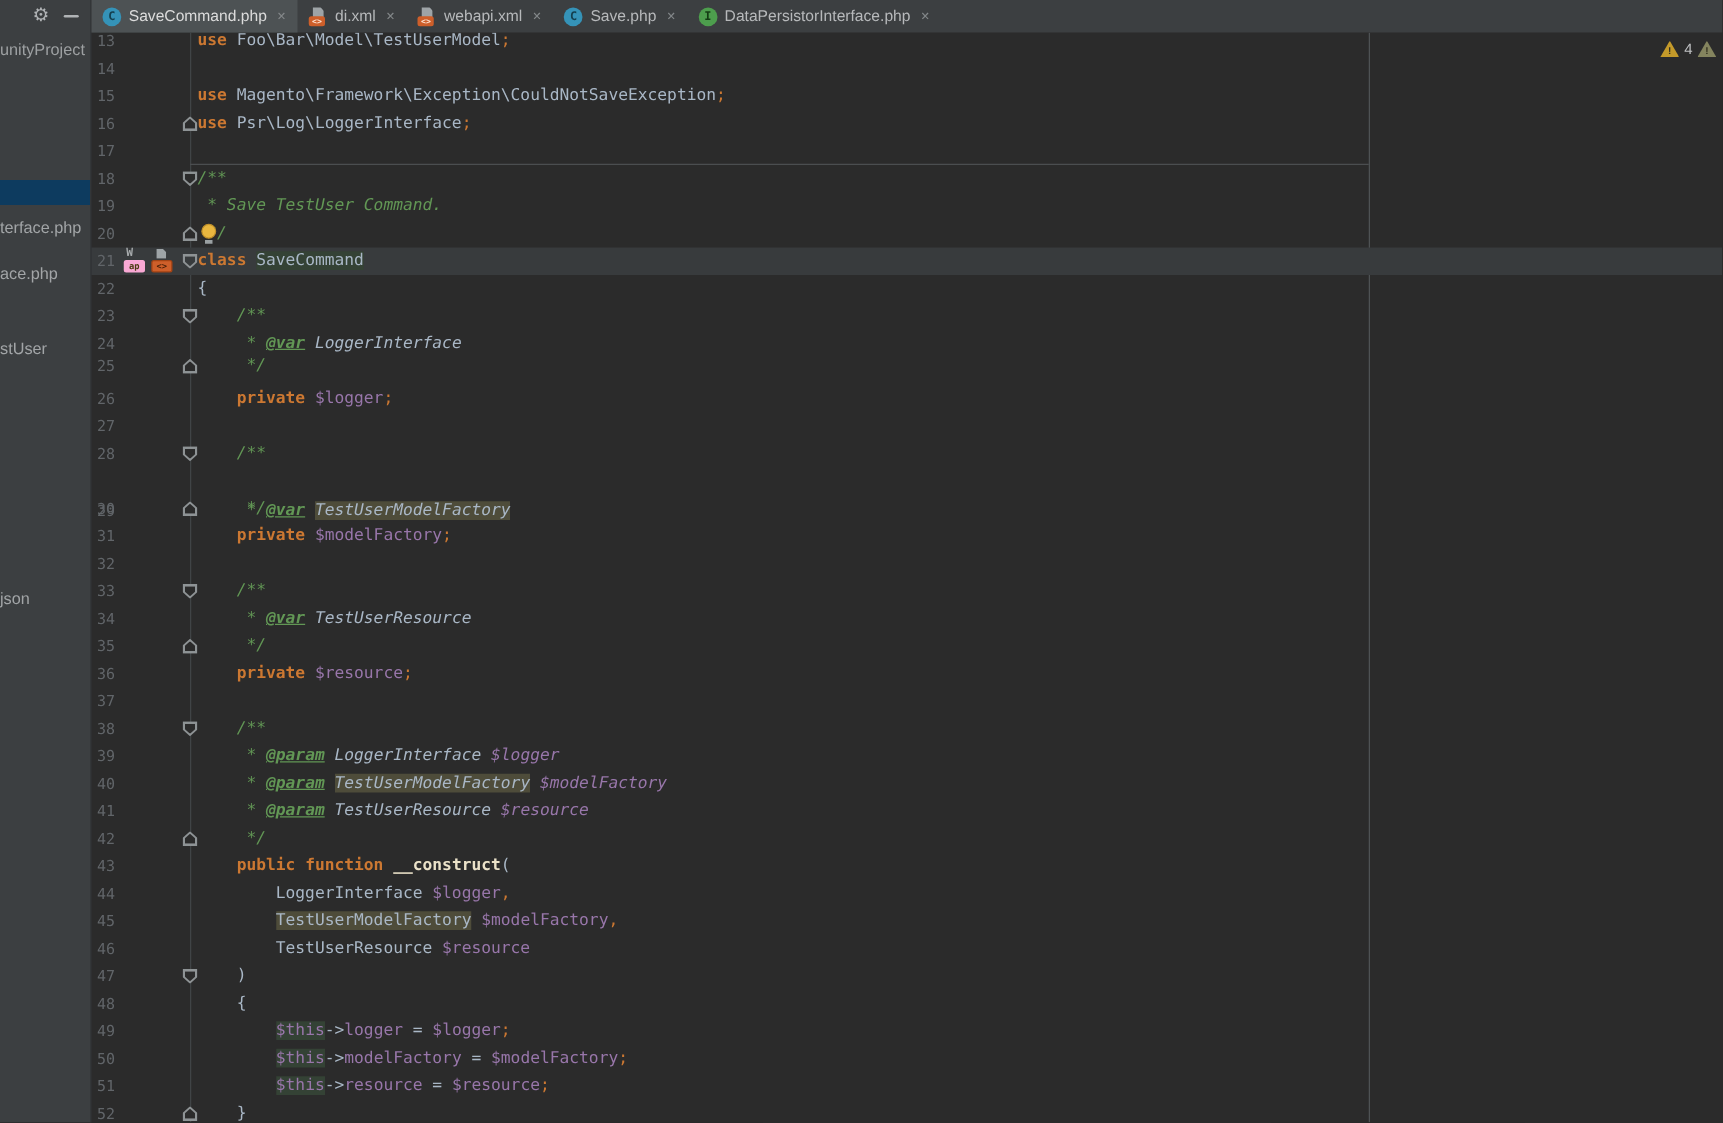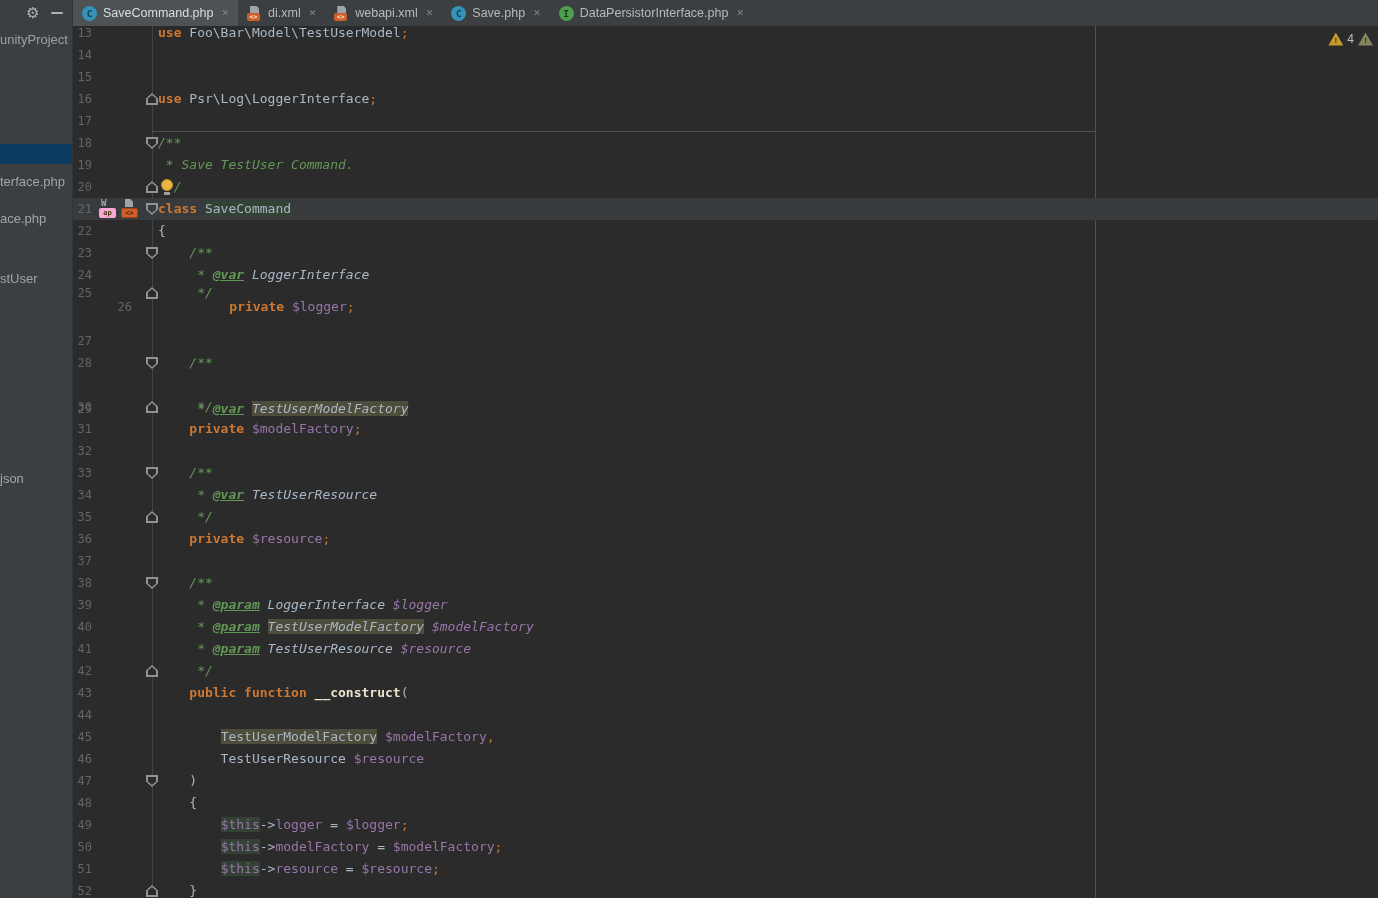--- a/index.html
+++ b/index.html
@@ -164,20 +164,21 @@
   <div class="scroll" id="scroll">
       <div class="row" style="top: 0px;">
         <span class="lnum">13</span>
         <span class="code"><span class="kw">use</span><span class="txt"> Foo\Bar\Model\TestUserModel</span><span class="semi">;</span></span>
       </div>
       <div class="row" style="top: 22px;">
         <span class="lnum">14</span>
       </div>
       <div class="row" style="top: 44px;">
         <span class="lnum">15</span>
+        <span class="code"><span class="kw">use</span><span class="txt"> Magento\Framework\Exception\CouldNotSaveException</span><span class="semi">;</span></span>
       </div>
       <div class="row" style="top: 66px;">
         <span class="lnum">16</span>
         <span class="fold up">
           <i></i>
           <b></b>
         </span>
         <span class="code"><span class="kw">use</span><span class="txt"> Psr\Log\LoggerInterface</span><span class="semi">;</span></span>
       </div>
       <div class="row" style="top: 88px;">
@@ -243,21 +244,21 @@
         <span class="code"><span class="doc">     * </span><span class="dtag">@var</span><span class="doc"> </span><span class="dtyp">LoggerInterface</span></span>
       </div>
       <div class="row" style="top: 260px;">
         <span class="lnum">25</span>
         <span class="fold up">
           <i></i>
           <b></b>
         </span>
         <span class="code"><span class="doc">     */</span></span>
       </div>
-      <div class="row" style="top: 274px; margin-left: 40px;">
+      <div class="row" style="top: 286px;">
         <span class="lnum">26</span>
         <span class="code"><span class="txt">    </span><span class="kw">private</span><span class="txt"> </span><span class="var">$logger</span><span class="semi">;</span></span>
       </div>
       <div class="row" style="top: 308px;">
         <span class="lnum">27</span>
         <span class="code"></span>
       </div>
       <div class="row" style="top: 330px;">
         <span class="lnum">28</span>
         <span class="fold down">
@@ -341,20 +342,21 @@
           <b></b>
         </span>
         <span class="code"><span class="doc">     */</span></span>
       </div>
       <div class="row" style="top: 660px;">
         <span class="lnum">43</span>
         <span class="code"><span class="txt">    </span><span class="kw">public</span><span class="txt"> </span><span class="kw">function</span><span class="txt"> </span><span class="fn">__construct</span><span class="txt">(</span></span>
       </div>
       <div class="row" style="top: 682px;">
         <span class="lnum">44</span>
+        <span class="code"><span class="txt">        LoggerInterface </span><span class="var">$logger</span><span class="semi">,</span></span>
       </div>
       <div class="row" style="top: 704px;">
         <span class="lnum">45</span>
         <span class="code"><span class="txt">        </span><span class="txt hl1">TestUserModelFactory</span><span class="txt"> </span><span class="var">$modelFactory</span><span class="semi">,</span></span>
       </div>
       <div class="row" style="top: 726px;">
         <span class="lnum">46</span>
         <span class="code"><span class="txt">        TestUserResource </span><span class="var">$resource</span></span>
       </div>
       <div class="row" style="top: 748px;">

